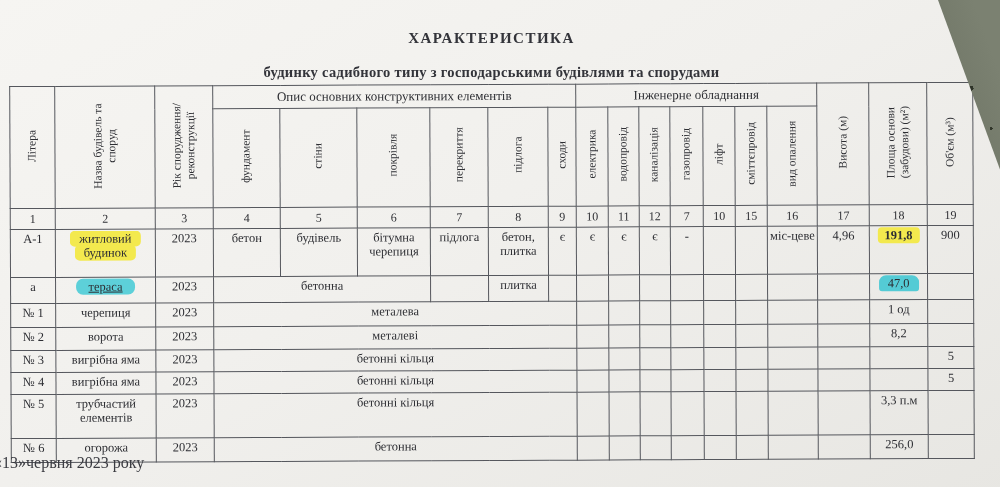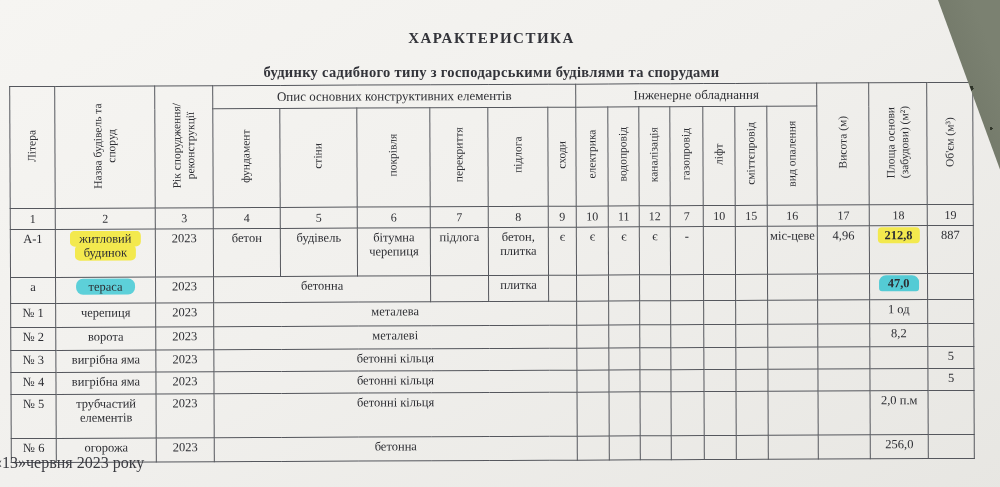--- a/index.html
+++ b/index.html
@@ -34,23 +34,23 @@
         text-align:center;overflow:hidden;}
   thead th{vertical-align:middle;}
   .grp{font-size:13px;height:22px;}
   .vh{height:98px;}
   .vtext{display:inline-block;writing-mode:vertical-rl;transform:rotate(180deg);
          font-size:11.5px;line-height:1.2;height:92px;}
   .vtall .vtext{height:112px;}
   .numrow th{font-size:12px;height:20px;}
   tbody td{font-size:12.5px;vertical-align:top;padding-top:2px;line-height:1.15;}
   .hl-y{background:#f3e94e;border-radius:5px;padding:1px 9px;box-decoration-break:clone;-webkit-box-decoration-break:clone;}
-  .hl-c{background:#5dd0d9;border-radius:7px;padding:1px 12px;box-decoration-break:clone;-webkit-box-decoration-break:clone;}
+  .hl-c{background:#5dd0d9;border-radius:7px;padding:1px 12px;box-decoration-break:clone;text-decoration:underline;-webkit-box-decoration-break:clone;}
   .hl-y-num{background:#f3e94e;border-radius:4px;padding:1px 7px;font-weight:bold;}
-  .hl-c-num{background:#54cbd5;border-radius:7px 7px 3px 3px;padding:1px 9px;font-weight:bold;margin-top:47px;}
+  .hl-c-num{background:#54cbd5;border-radius:7px 7px 3px 3px;padding:1px 9px;font-weight:normal;margin-top:47px;}
   .dateline{position:absolute;left:-6px;top:454px;font-size:16px;color:#3a3b41;}
 </style>
 </head>
 <body>
 
 <div class="photo">
   <div class="sheet">
 
     <div class="titles">
       <div class="title">ХАРАКТЕРИСТИКА</div>
@@ -140,22 +140,22 @@
           <td>бетон, плитка</td>
           <td>є</td>
           <td>є</td>
           <td>є</td>
           <td>є</td>
           <td>-</td>
           <td></td>
           <td></td>
           <td>міс-цеве</td>
           <td>4,96</td>
-          <td><span class="hl-y-num">212,8</span></td>
-          <td>887</td>
+          <td><span class="hl-y-num">191,8</span></td>
+          <td>900</td>
         </tr>
         <tr style="height:26px">
           <td>а</td>
           <td><span class="hl-c">тераса</span></td>
           <td>2023</td>
           <td colspan="3">бетонна</td>
           <td></td>
           <td>плитка</td>
           <td></td>
           <td></td>
@@ -239,21 +239,21 @@
           <td>2023</td>
           <td colspan="6">бетонні кільця</td>
           <td></td>
           <td></td>
           <td></td>
           <td></td>
           <td></td>
           <td></td>
           <td></td>
           <td></td>
-          <td>2,0 п.м</td>
+          <td>3,3 п.м</td>
           <td></td>
         </tr>
         <tr style="height:24px">
           <td>№ 6</td>
           <td>огорожа</td>
           <td>2023</td>
           <td colspan="6">бетонна</td>
           <td></td>
           <td></td>
           <td></td>

